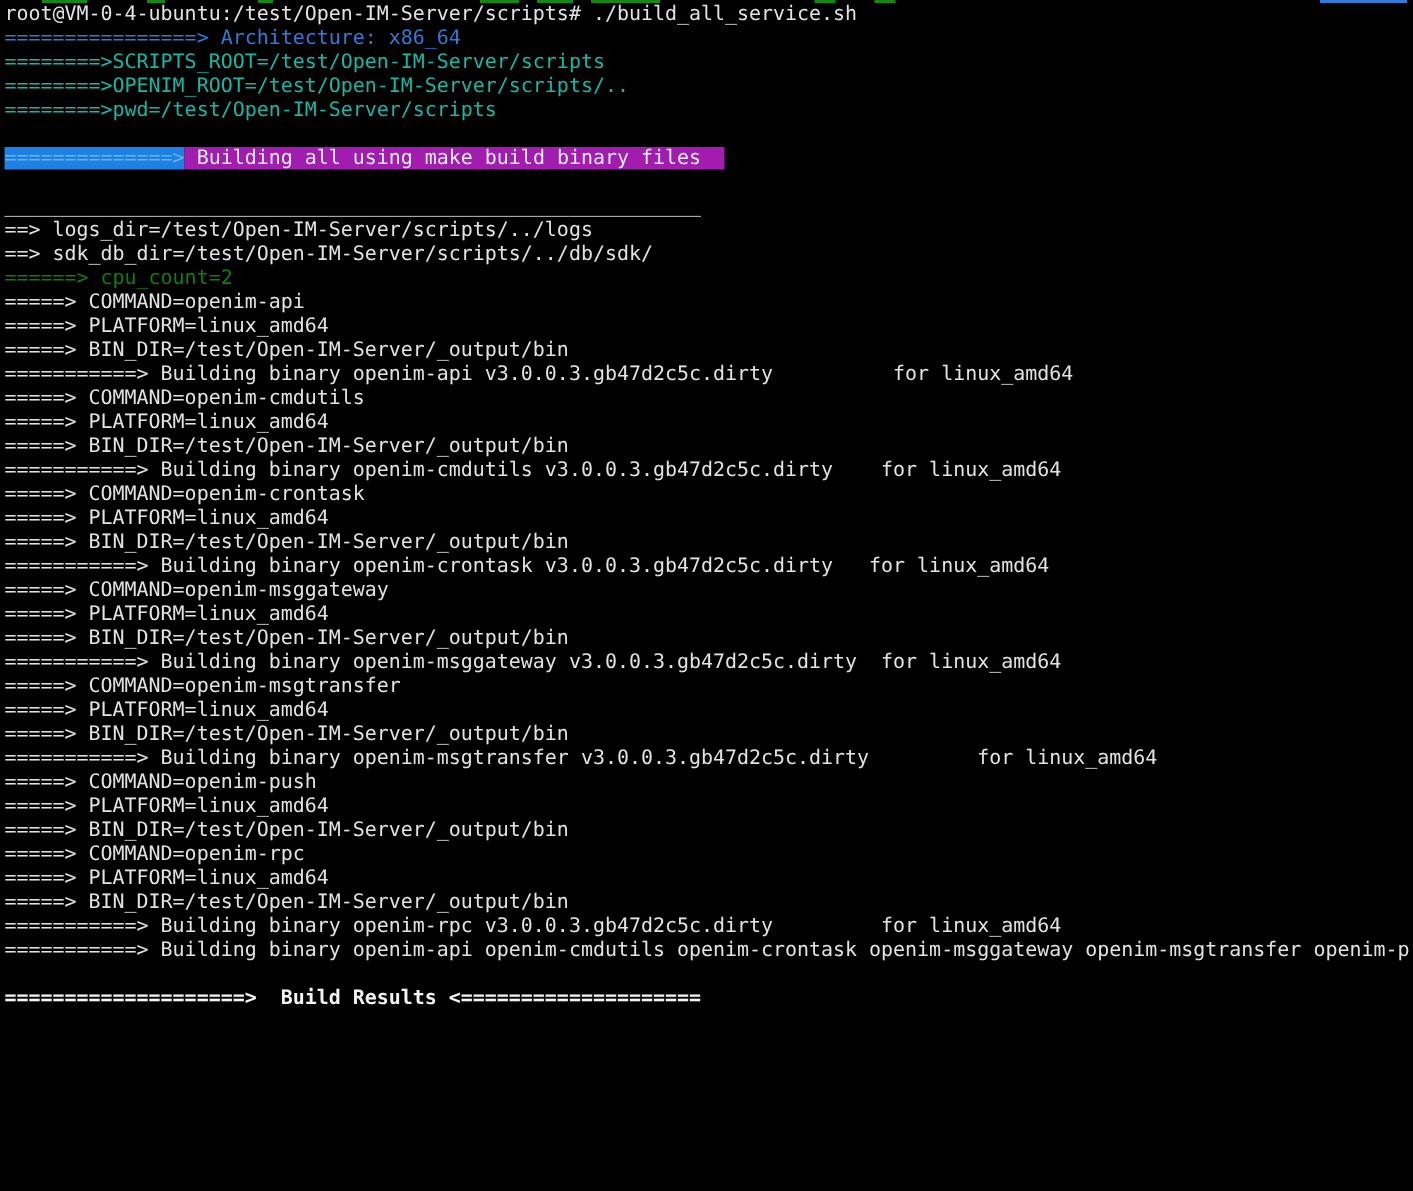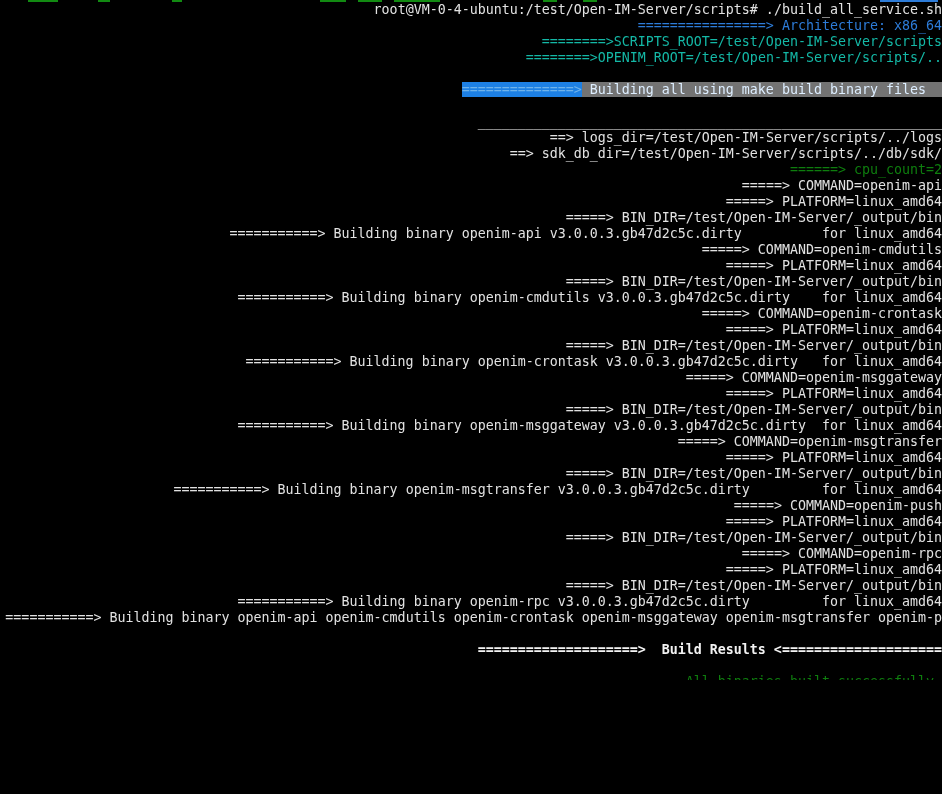--- a/index.html
+++ b/index.html
@@ -5,31 +5,30 @@
   html,body{margin:0;padding:0;background:#000;}
   .terminal{
     position:relative;
     width:942px;height:680px;
     background:#000;
     overflow:hidden;
     font-family:"DejaVu Sans Mono","Liberation Mono",monospace;
     font-size:13.3px;
     line-height:16px;
     cursor:text;
-    text-align:right;
   }
   .lines{position:absolute;top:2px;left:3px;right:0;}
   .line{height:16px;white-space:pre;}
   .c-white{color:#e2e2e2;}
   .c-blue{color:#2d7cd9;}
   .c-yellow{color:#14b8a6;}
   .c-green{color:#0e7e0e;}
   .c-bold{color:#f2f2f2;font-weight:bold;}
   .c-hlarrow{color:#6fb3ea;background:#1d80e4;}
-  .c-hltext{color:#ddeeff;background:#737373;}
+  .c-hltext{color:#ddeeff;background:#a21caf;}
   .frag{position:absolute;top:0;height:2px;}
   .frag-green{background:#128a12;}
   .frag-blue{background:#2d7cd9;}
 </style>
 </head>
 <body>
 
 <div class="terminal">
   <div id="remnant">
       <div class="frag frag-green" style="left: 28px; width: 30px;"></div>
@@ -40,20 +39,21 @@
       <div class="frag frag-green" style="left: 394px; width: 46px;"></div>
       <div class="frag frag-green" style="left: 543px; width: 14px;"></div>
       <div class="frag frag-green" style="left: 583px; width: 14px;"></div>
       <div class="frag frag-blue" style="left: 880px; width: 58px;"></div>
     </div>
   <div class="lines" id="lines">
       <div class="line"><span class="c-white">root@VM-0-4-ubuntu:/test/Open-IM-Server/scripts# ./build_all_service.sh</span></div>
       <div class="line"><span class="c-blue">================&gt; Architecture: x86_64</span></div>
       <div class="line"><span class="c-yellow">========&gt;SCRIPTS_ROOT=/test/Open-IM-Server/scripts</span></div>
       <div class="line"><span class="c-yellow">========&gt;OPENIM_ROOT=/test/Open-IM-Server/scripts/..</span></div>
+      <div class="line"><span class="c-yellow">========&gt;pwd=/test/Open-IM-Server/scripts</span></div>
       <div class="line"></div>
       <div class="line"><span class="c-hlarrow">==============&gt;</span><span class="c-hltext"> Building all using make build binary files  </span></div>
       <div class="line"></div>
       <div class="line"><span class="c-white">__________________________________________________________</span></div>
       <div class="line"><span class="c-white">==&gt; logs_dir=/test/Open-IM-Server/scripts/../logs</span></div>
       <div class="line"><span class="c-white">==&gt; sdk_db_dir=/test/Open-IM-Server/scripts/../db/sdk/</span></div>
       <div class="line"><span class="c-green">======&gt; cpu_count=2</span></div>
       <div class="line"><span class="c-white">=====&gt; COMMAND=openim-api</span></div>
       <div class="line"><span class="c-white">=====&gt; PLATFORM=linux_amd64</span></div>
       <div class="line"><span class="c-white">=====&gt; BIN_DIR=/test/Open-IM-Server/_output/bin</span></div>

